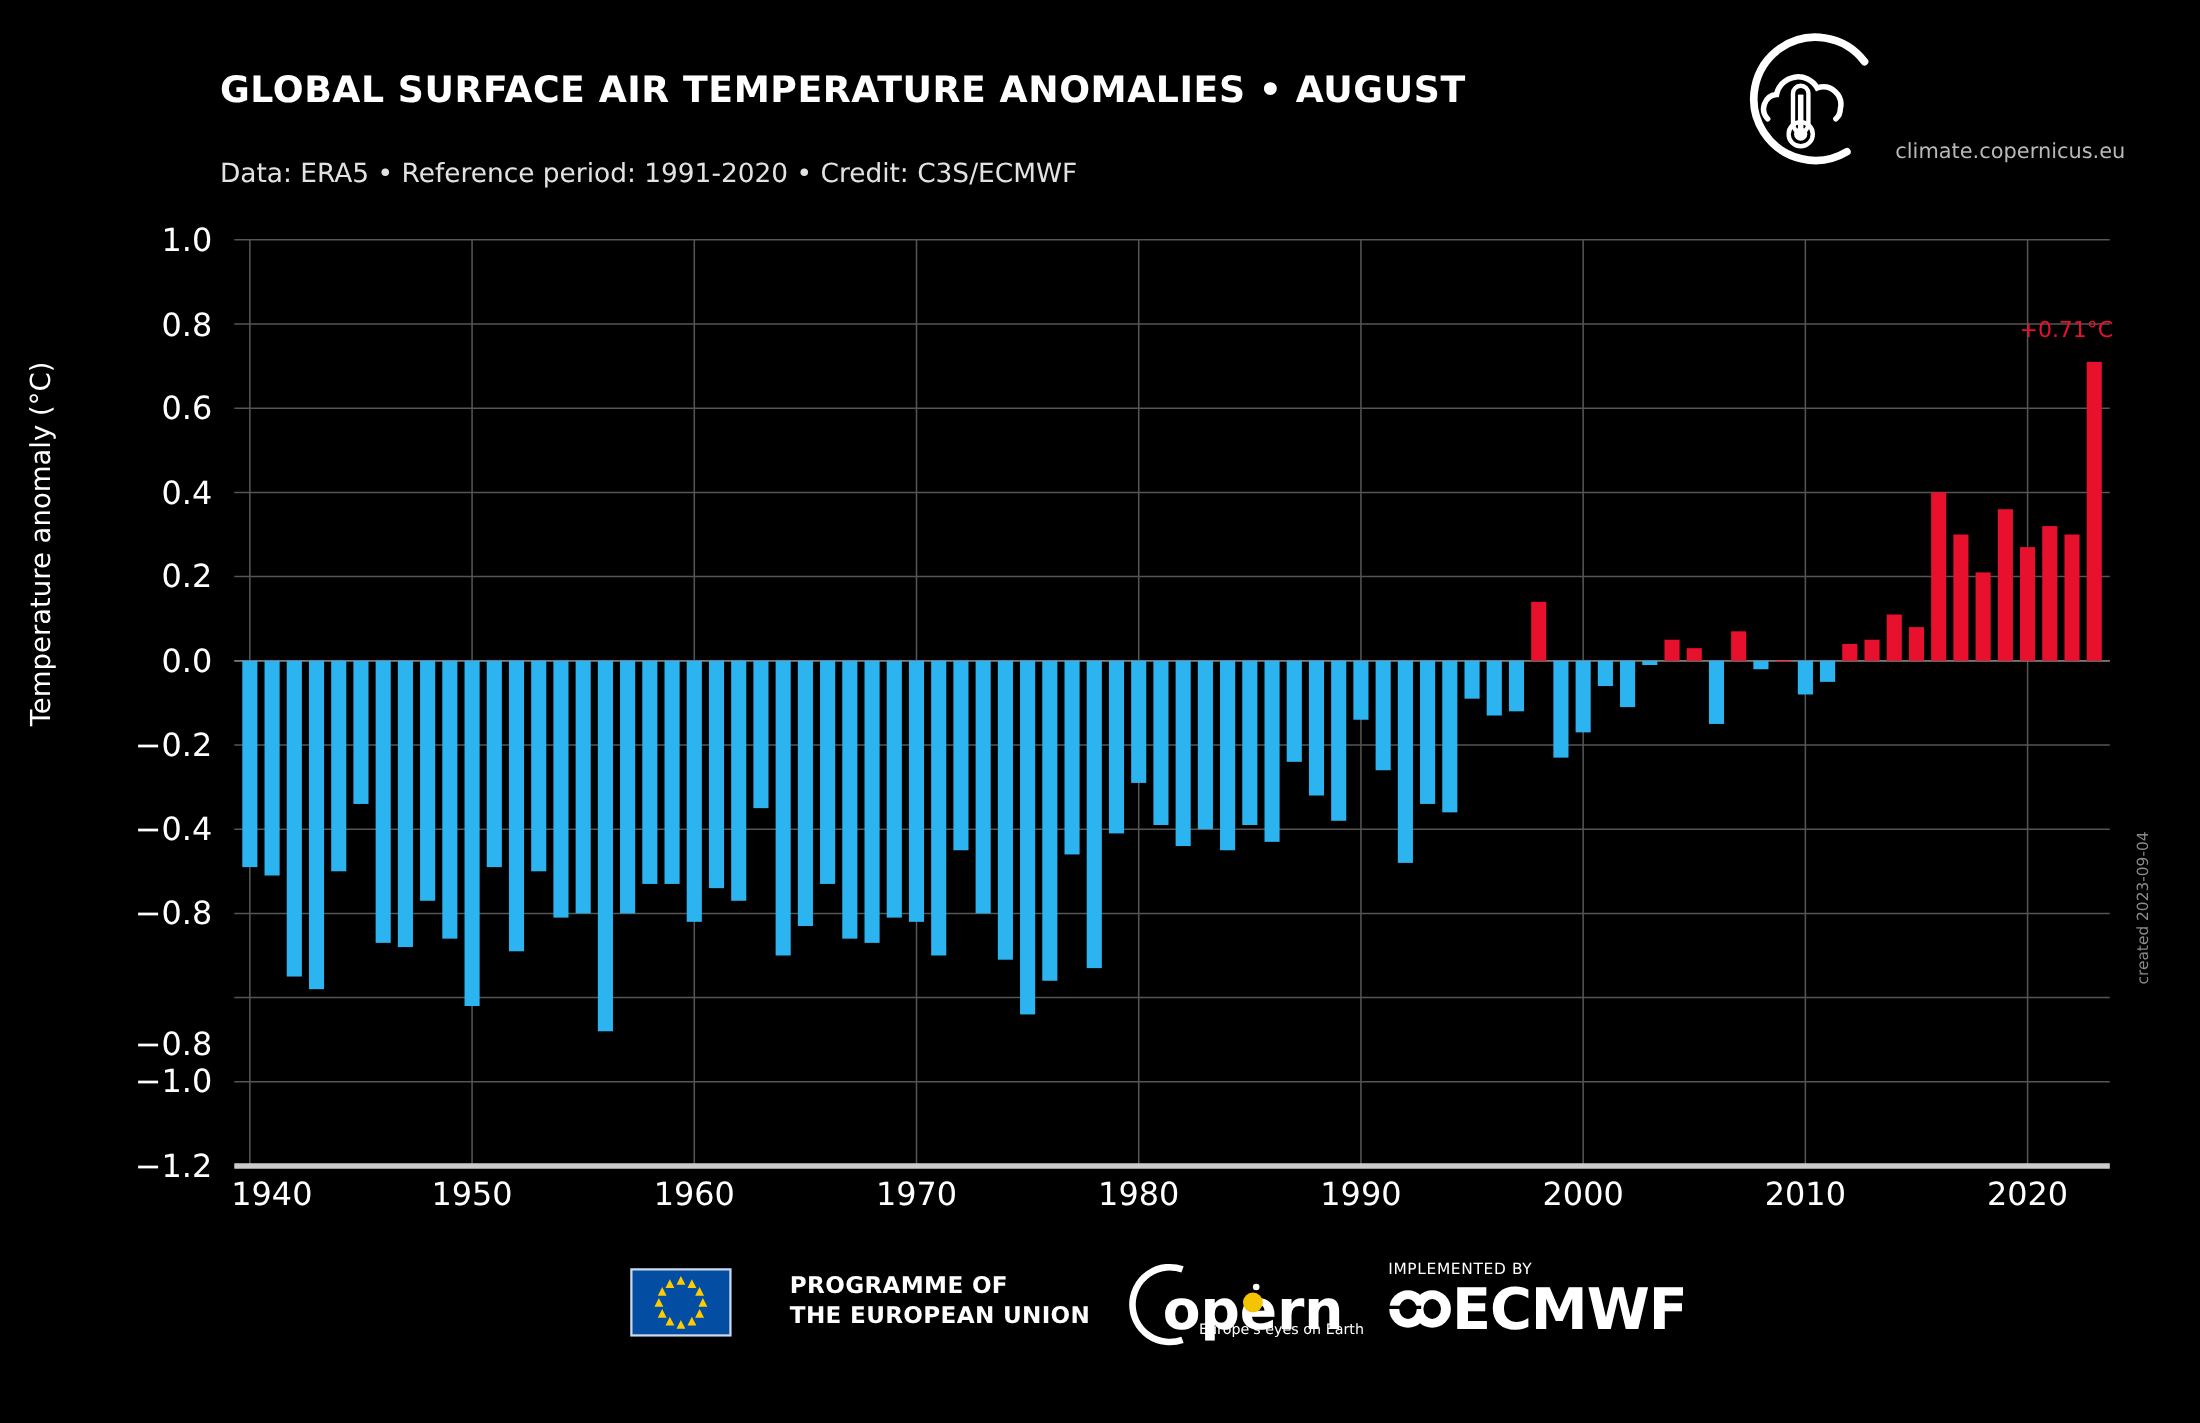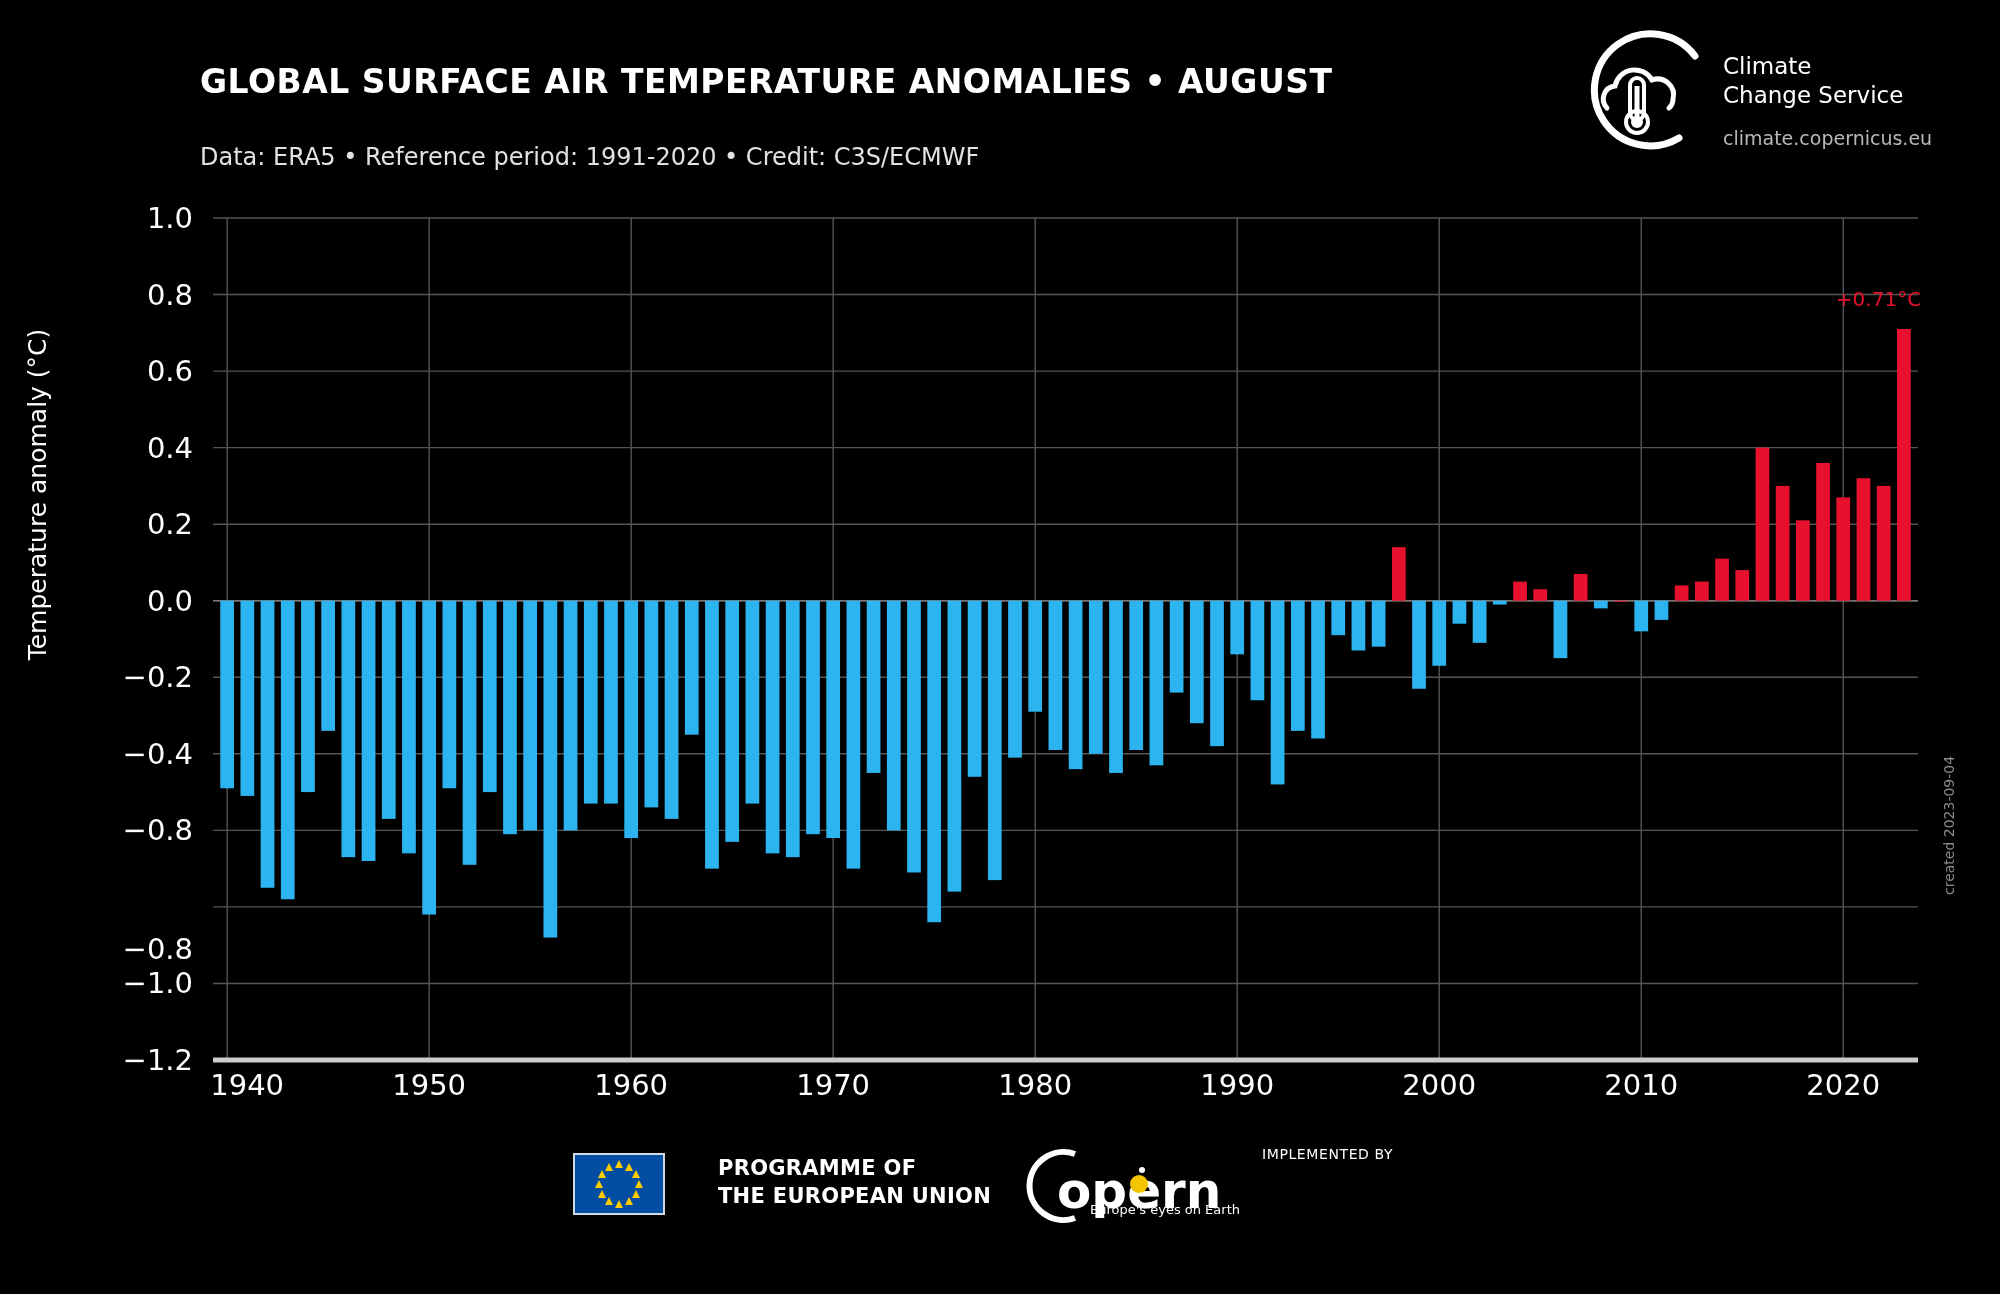--- a/index.html
+++ b/index.html
@@ -51,24 +51,20 @@
 <div class="c3s-logo">
   <div class="c3s-mark">
     <svg width="130" height="125" viewBox="0 0 130 125">
       <path d="M120 26 A56 56 0 1 0 104 108" fill="none" stroke="#fff" stroke-width="7" stroke-linecap="round"></path>
       <path d="M32 78 a13 13 0 0 1 8 -22 a20 20 0 0 1 37 -6 a16 16 0 0 1 21 19 a12 12 0 0 1 -4 9" fill="none" stroke="#fff" stroke-width="5" stroke-linecap="round"></path>
       <rect x="55" y="48" width="14" height="42" rx="7" fill="none" stroke="#fff" stroke-width="4"></rect>
       <circle cx="62" cy="92" r="11" fill="none" stroke="#fff" stroke-width="4"></circle>
       <rect x="59.5" y="56" width="5" height="34" fill="#fff"></rect>
       <circle cx="62" cy="92" r="6" fill="#fff"></circle>
     </svg>
-  </div>
-  <div class="c3s-txt">
-    <div>Climate</div>
-    <div>Change Service</div>
   </div>
   <div class="c3s-url">climate.copernicus.eu</div>
 </div>
 
 <div class="plot-wrap">
   <svg id="chart-svg" width="2000" height="1294">
       <line x1="213" x2="1918" y1="218" y2="218" stroke="#555555" stroke-width="1.4"></line>
       <line x1="213" x2="1918" y1="294.5454545454546" y2="294.5454545454546" stroke="#555555" stroke-width="1.4"></line>
       <line x1="213" x2="1918" y1="371.09090909090924" y2="371.09090909090924" stroke="#555555" stroke-width="1.4"></line>
       <line x1="213" x2="1918" y1="447.6363636363636" y2="447.6363636363636" stroke="#555555" stroke-width="1.4"></line>
@@ -230,13 +226,22 @@
   <div class="cop-logo">
     <svg width="215" height="80" viewBox="0 0 215 80">
       <path d="M70 8 A34 34 0 1 0 70 72" fill="none" stroke="#fff" stroke-width="6"></path>
       <text x="52" y="62" font-family="DejaVu Sans, sans-serif" font-size="50" font-weight="600" fill="#fff">opernicus</text>
       <circle cx="134" cy="38" r="9" fill="#f5c400"></circle>
       <circle cx="137" cy="24" r="3" fill="#fff"></circle>
     </svg>
   </div>
   <div class="cop-tag">Europe's eyes on Earth</div>
   <div class="ecmwf-small">IMPLEMENTED BY</div>
+  <div class="ecmwf-big">
+    <svg width="58" height="52" viewBox="0 0 58 52" style="vertical-align:-8px;">
+      <ellipse cx="18" cy="26" rx="17" ry="17" fill="#fff"></ellipse>
+      <ellipse cx="40" cy="26" rx="17" ry="17" fill="#fff"></ellipse>
+      <ellipse cx="18" cy="26" rx="8" ry="9" fill="#000"></ellipse>
+      <ellipse cx="40" cy="26" rx="8" ry="9" fill="#000"></ellipse>
+      <rect x="0" y="23" width="30" height="3" fill="#000"></rect>
+    </svg><span>ECMWF</span>
+  </div>
 </div>
 
 </body></html>

